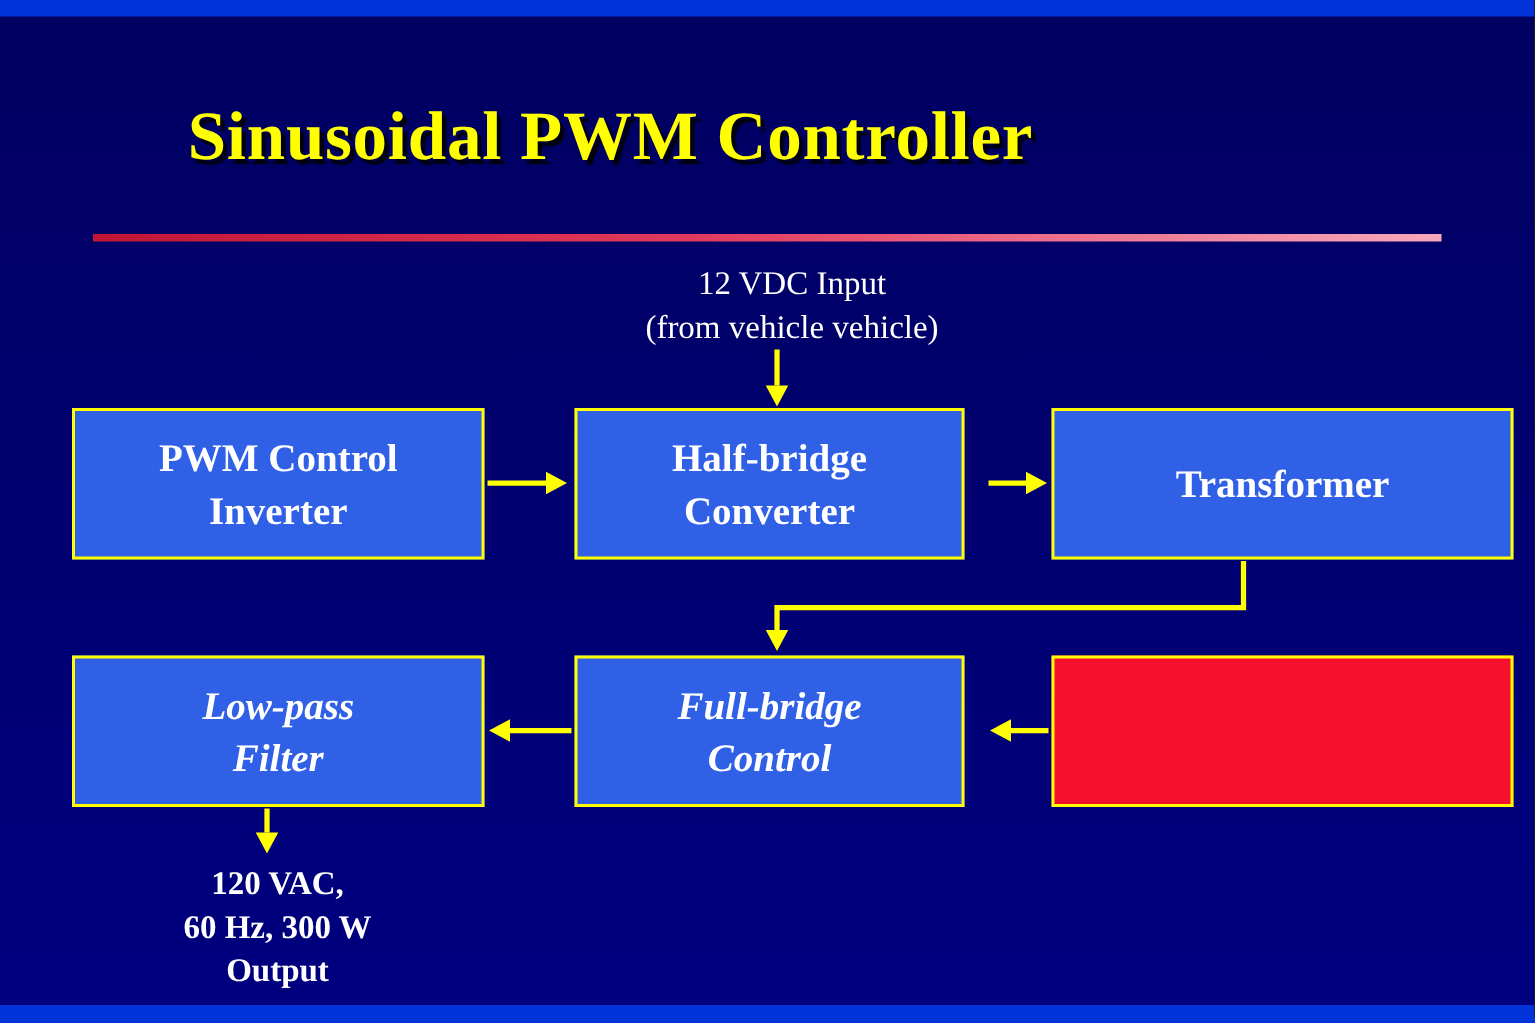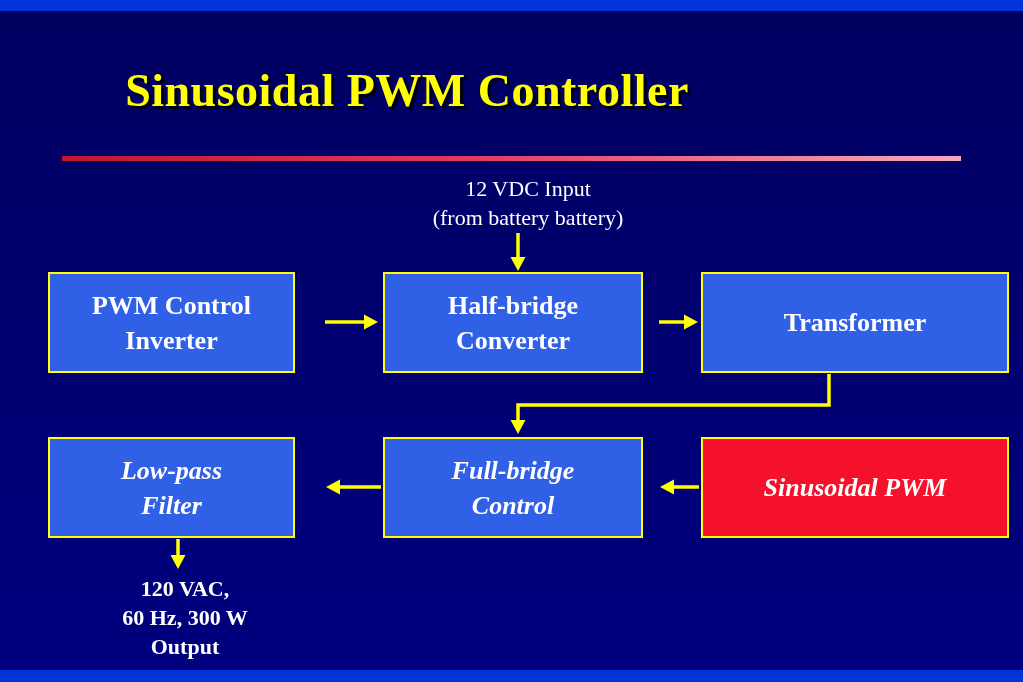--- a/index.html
+++ b/index.html
@@ -62,21 +62,21 @@
   }
   .output-note {
     top: 574px;
     left: 90px;
     width: 190px;
     font-weight: bold;
   }
 
   .block {
     position: absolute;
-    width: 247px;
+    width: 275px;
     height: 101px;
     box-sizing: border-box;
     background: #3060E6;
     border: 2px solid #FFFF00;
     color: #FFFFFF;
     font-size: 26px;
     font-weight: bold;
     line-height: 35px;
     display: flex;
     flex-direction: column;
@@ -116,21 +116,21 @@
 
   <div class="band top"></div>
   <div class="band bottom"></div>
 
   <h1 class="title">Sinusoidal PWM Controller</h1>
 
   <div class="divider"></div>
 
   <div class="note input-note">
     <div>12 VDC Input</div>
-    <div>(from battery battery)</div>
+    <div>(from vehicle vehicle)</div>
   </div>
 
   <div class="block r1 c1">
     <span>PWM Control</span>
     <span>Inverter</span>
   </div>
 
   <div class="block r1 c2">
     <span>Half-bridge</span>
     <span>Converter</span>
@@ -144,21 +144,20 @@
     <span>Low-pass</span>
     <span>Filter</span>
   </div>
 
   <div class="block r2 c2">
     <span>Full-bridge</span>
     <span>Control</span>
   </div>
 
   <div class="block r2 c3 highlight">
-    <span>Sinusoidal PWM</span>
   </div>
 
   <div class="note output-note">
     <div>120 VAC,</div>
     <div>60 Hz, 300 W</div>
     <div>Output</div>
   </div>
 
   <svg class="arrows" width="1023" height="682" viewBox="0 0 1023 682">
 

